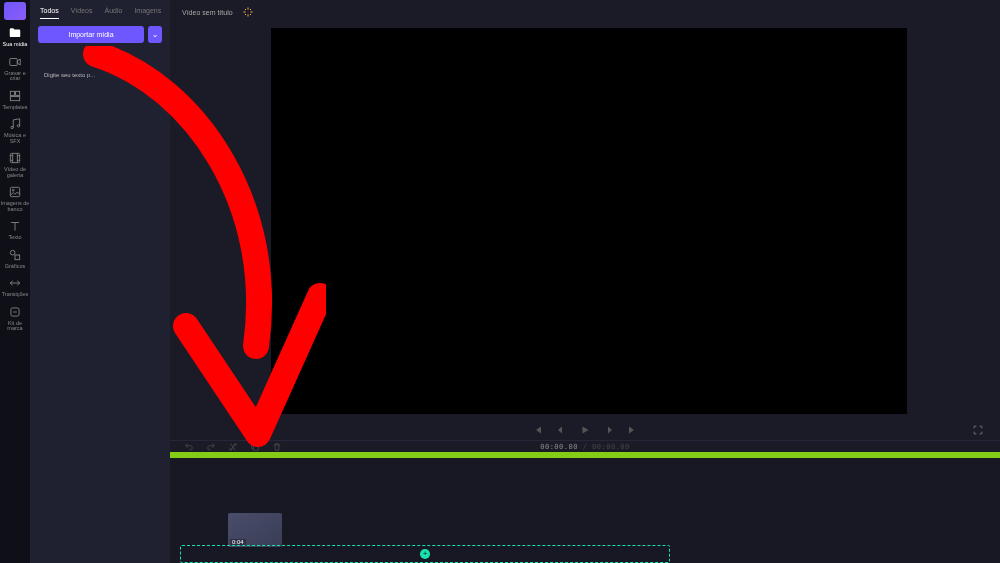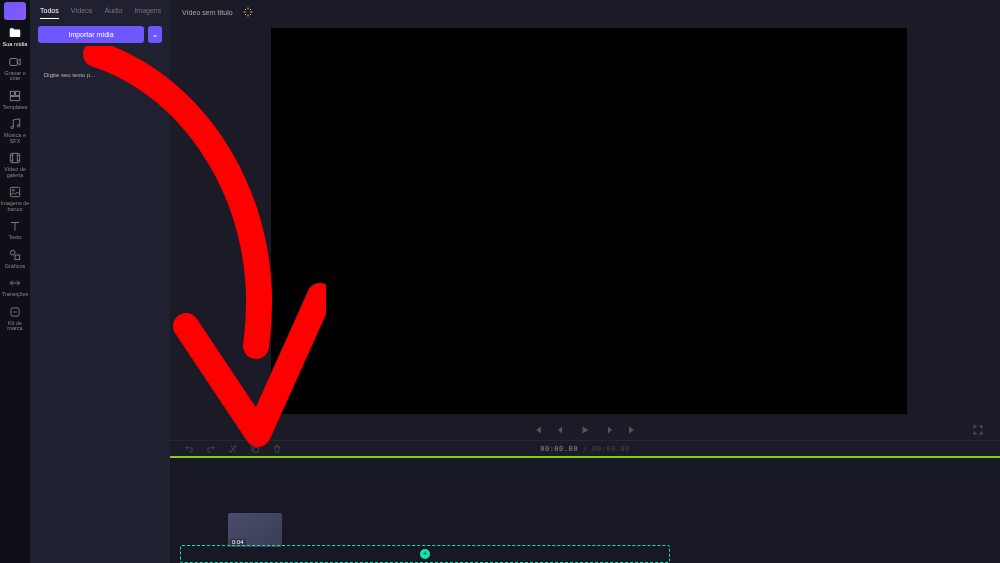--- a/index.html
+++ b/index.html
@@ -146,21 +146,21 @@
   .controls .fs { position: absolute; right: 16px; }
   .toolbar {
     height: 18px;
     display: flex;
     align-items: center;
     padding: 0 14px;
     gap: 12px;
     color: #555;
     font-size: 7px;
     border-top: 1px solid #25263a;
-    border-bottom: 2px solid #84cc16;
+    border-bottom: 6px solid #84cc16;
     position: relative;
   }
   .toolbar .tbtn { width: 10px; height: 10px; cursor: pointer; display:flex;align-items:center;justify-content:center;}
   .toolbar .tbtn svg { width: 10px; height: 10px; stroke: #555; fill: none; stroke-width:1.6; }
   .toolbar .tc { position: absolute; left: 50%; transform: translateX(-50%); font-family: monospace; letter-spacing: .5px;}
   .toolbar .tc .cur { color: #888; }
   .toolbar .tc .tot { color: #444; }
 
   
   .timeline {

